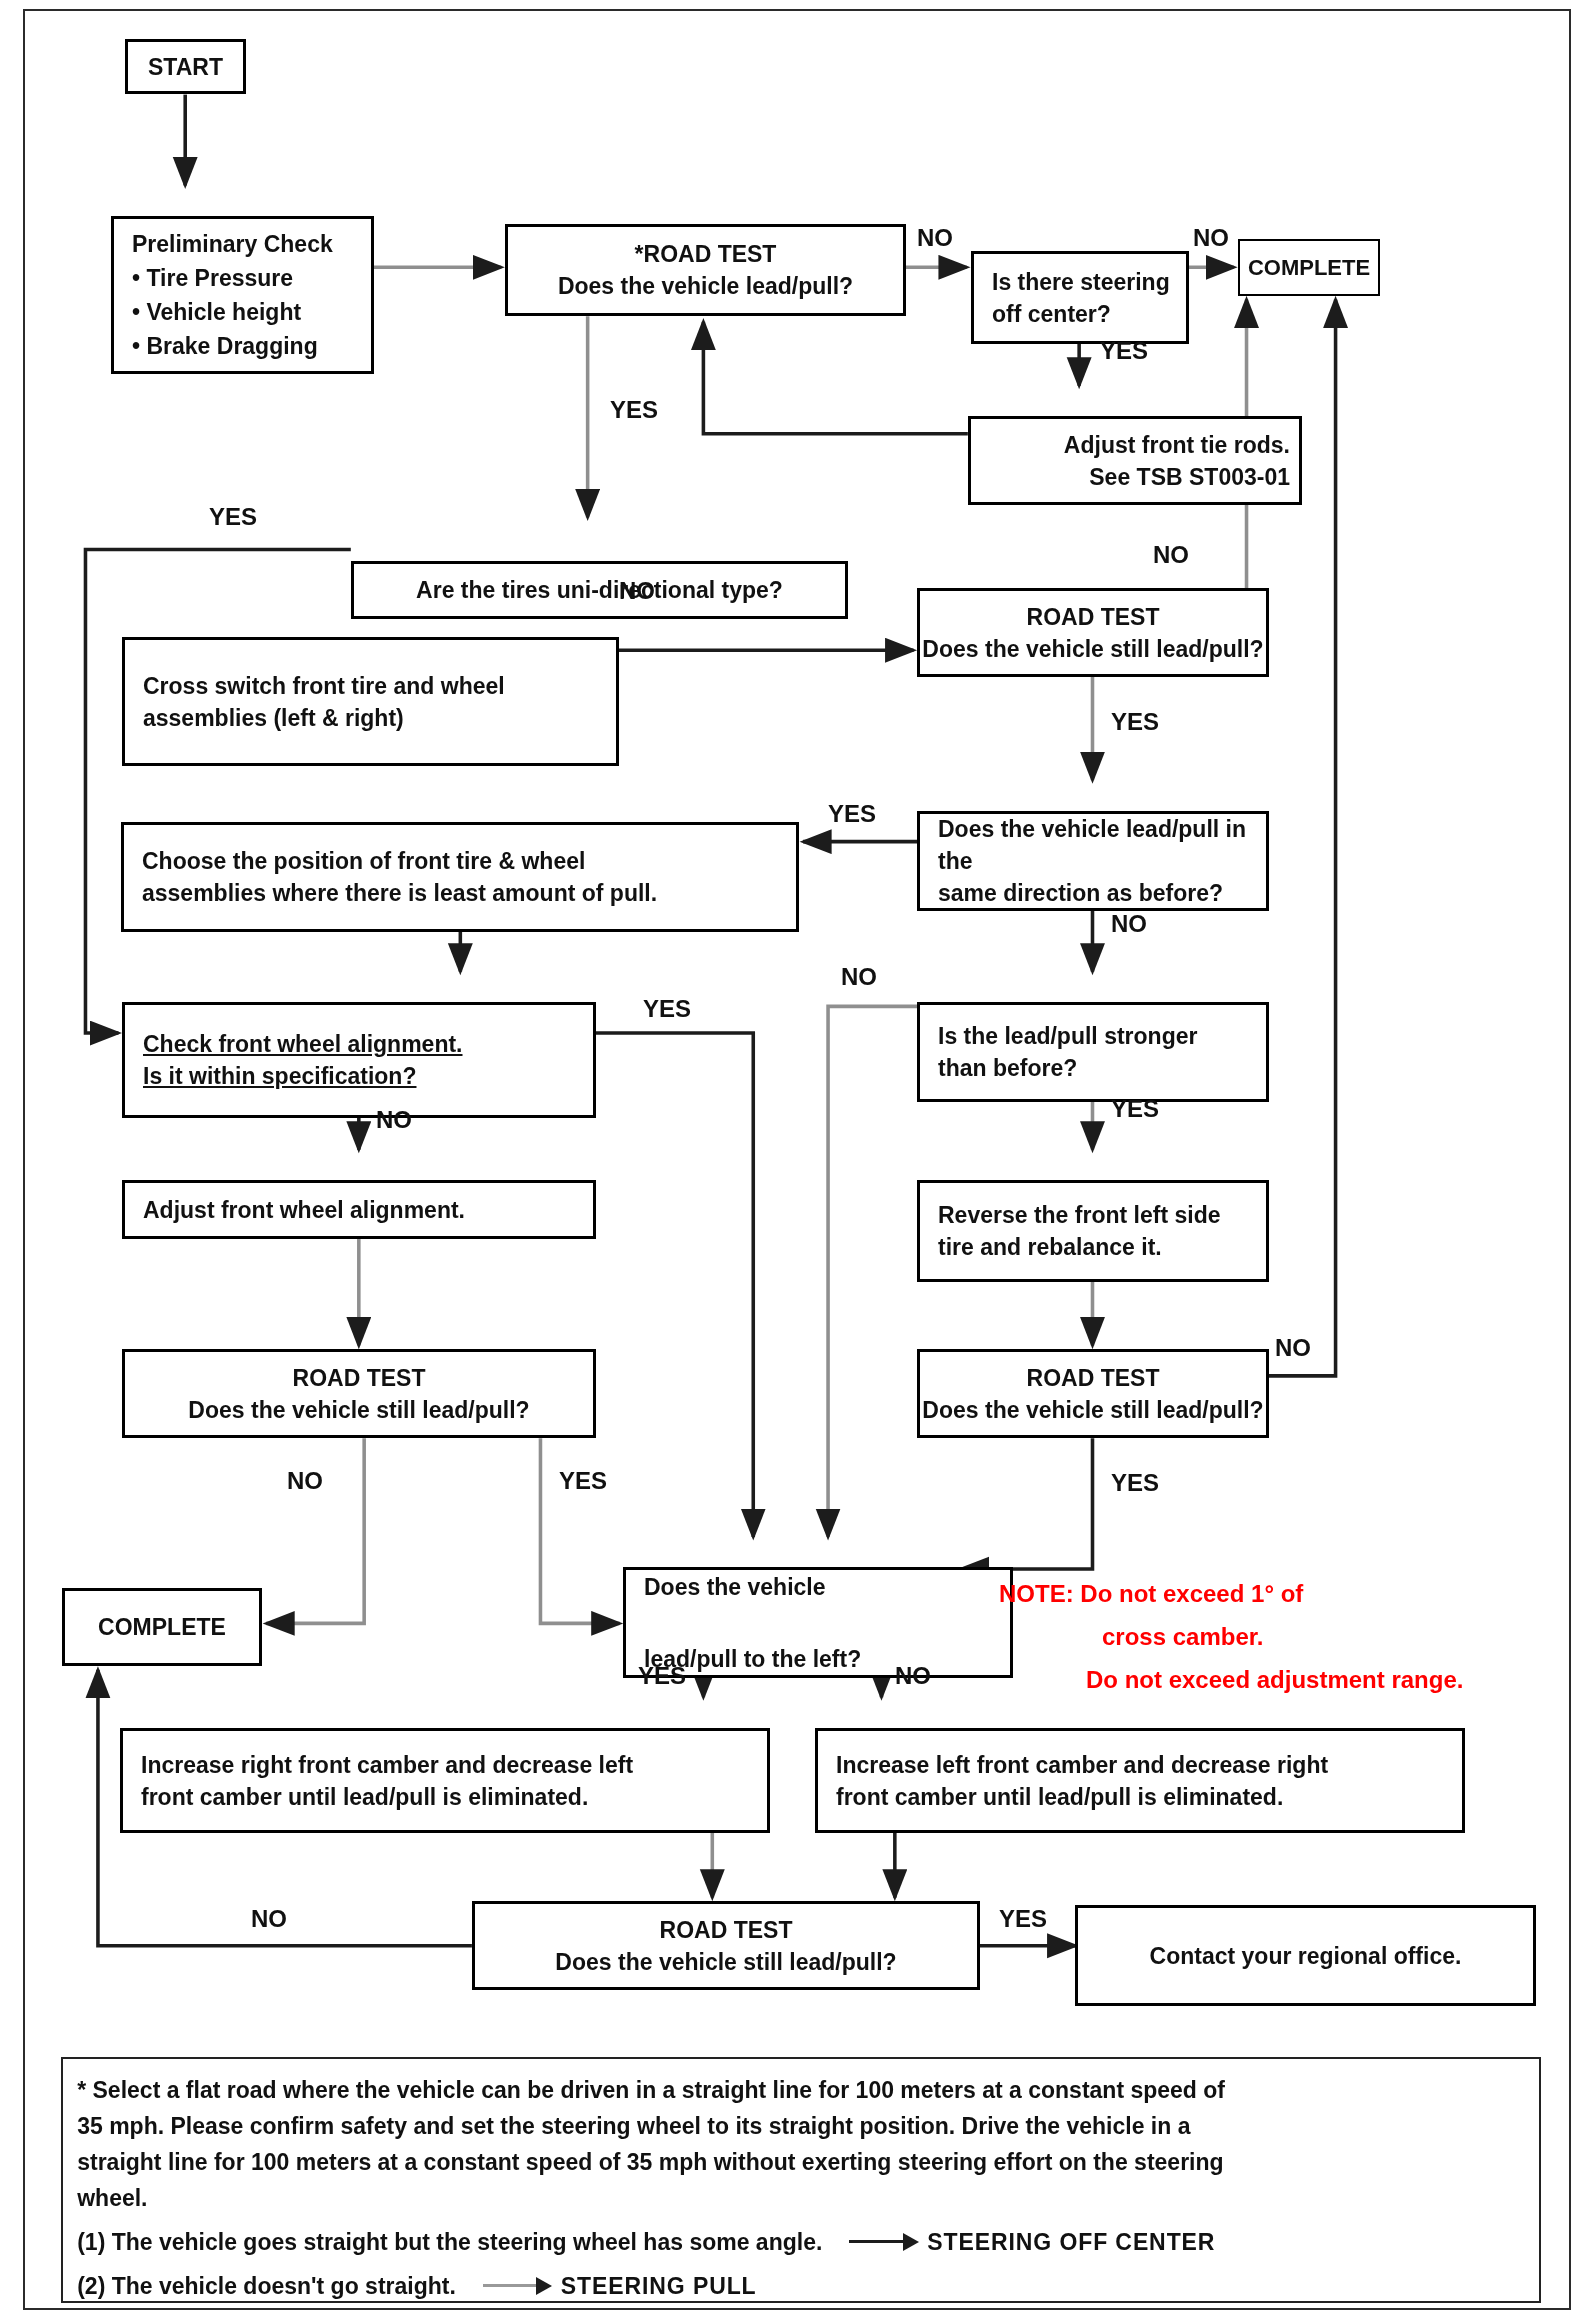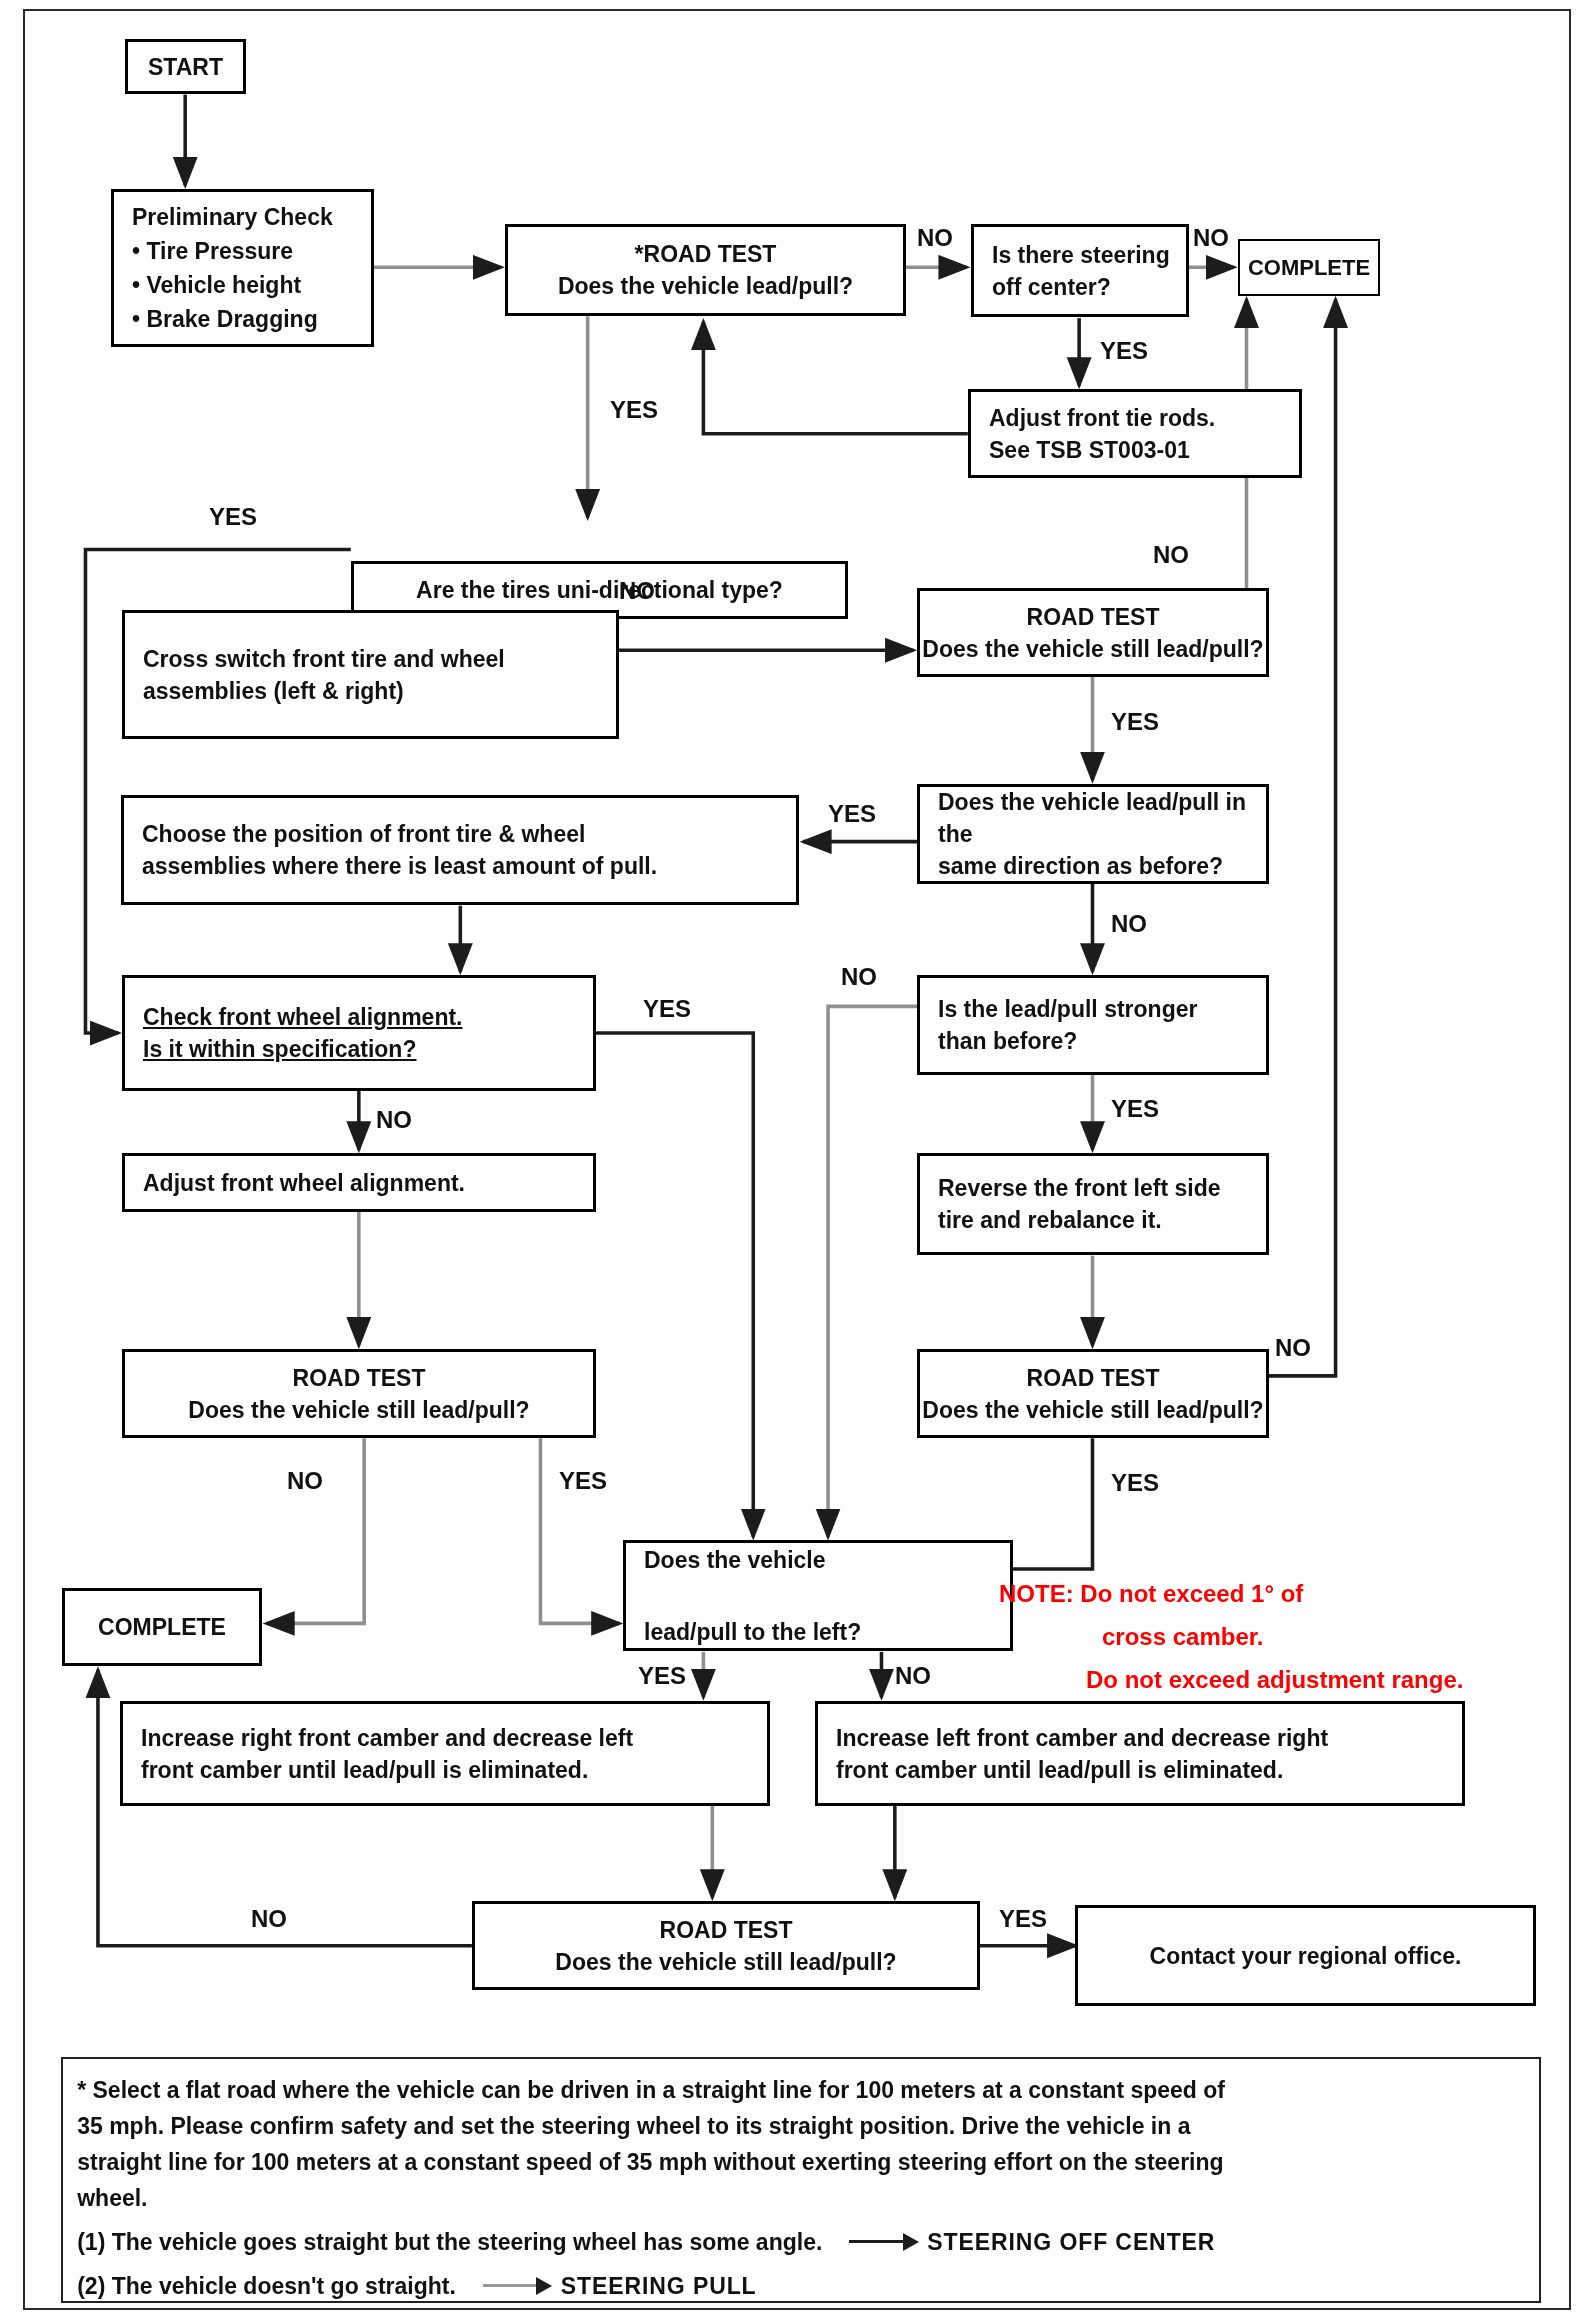--- a/index.html
+++ b/index.html
@@ -2,21 +2,21 @@
 <html style="font-size:14.2px"><head>
 <meta charset="utf-8">
 <style>
   html,body{margin:0;padding:0;background:#fff;}
   body{width:1592px;height:2319px;position:relative;font-family:"Liberation Sans",sans-serif;font-weight:bold;color:#111;}
   .frame{position:absolute;left:23px;top:9px;width:1544px;height:2297px;border:2.7px solid #2b2b2b;}
   .wires{position:absolute;left:0;top:0;pointer-events:none;}
   .node{position:absolute;background:#fff;border:3.6px solid #000;box-sizing:border-box;
         display:flex;flex-direction:column;justify-content:center;font-size:23px;line-height:32px;}
   .node.center{align-items:center;text-align:center;}
-  .node.left{padding-left:18px;padding-right:9px;align-items:flex-start;text-align:left;}
+  .node.left{padding-left:18px;padding-right:9px;align-items:flex-start;text-align:left;margin-top:27px;}
   .node .line{display:block;}
   .edge-label{position:absolute;font-size:24px;line-height:27px;}
   .note-line{position:absolute;font-size:24px;line-height:27px;}
   .footnote{position:absolute;left:61px;top:2057px;width:1480px;height:246px;border:2.7px solid #222;
             box-sizing:border-box;padding:12.5px 14.2px 0 14.2px;font-size:23px;line-height:36px;}
   .fn-item{margin-top:8px;display:flex;align-items:center;}
   .fn-arrow{display:inline-block;position:relative;width:55px;height:3.6px;margin:0 23px 0 27px;}
   .fn-arrow.dark{background:#1c1c1c;}
   .fn-arrow.gray{background:#999;}
   .fn-arrow:after{content:"";position:absolute;right:-14.2px;top:-7.1px;border-left:16px solid #1c1c1c;
@@ -88,21 +88,21 @@
 
 <div class="node left" style="left:971px;top:224px;width:218px;height:93px;font-size:23px;">
   <span class="line">Is there steering</span>
   <span class="line">off center?</span>
 </div>
 
 <div class="node center" style="left:1238px;top:239px;width:142px;height:57px;font-size:22px;border-width:2.7px;">
   <span class="line">COMPLETE</span>
 </div>
 
-<div class="node left" style="left:968px;top:389px;width:334px;height:89px;">
+<div class="node left" style="left:968px;top:389px;width:334px;height:89px;align-items:flex-end;">
   <span class="line">Adjust front tie rods.</span>
   <span class="line">See TSB ST003-01</span>
 </div>
 
 <div class="node center" style="left:351px;top:521px;width:497px;height:58px;margin-top:40px;">
   <span class="line">Are the tires uni-directional type?</span>
 </div>
 
 <div class="node left" style="left:122px;top:610px;width:497px;height:129px;">
   <span class="line">Cross switch front tire and wheel</span>

